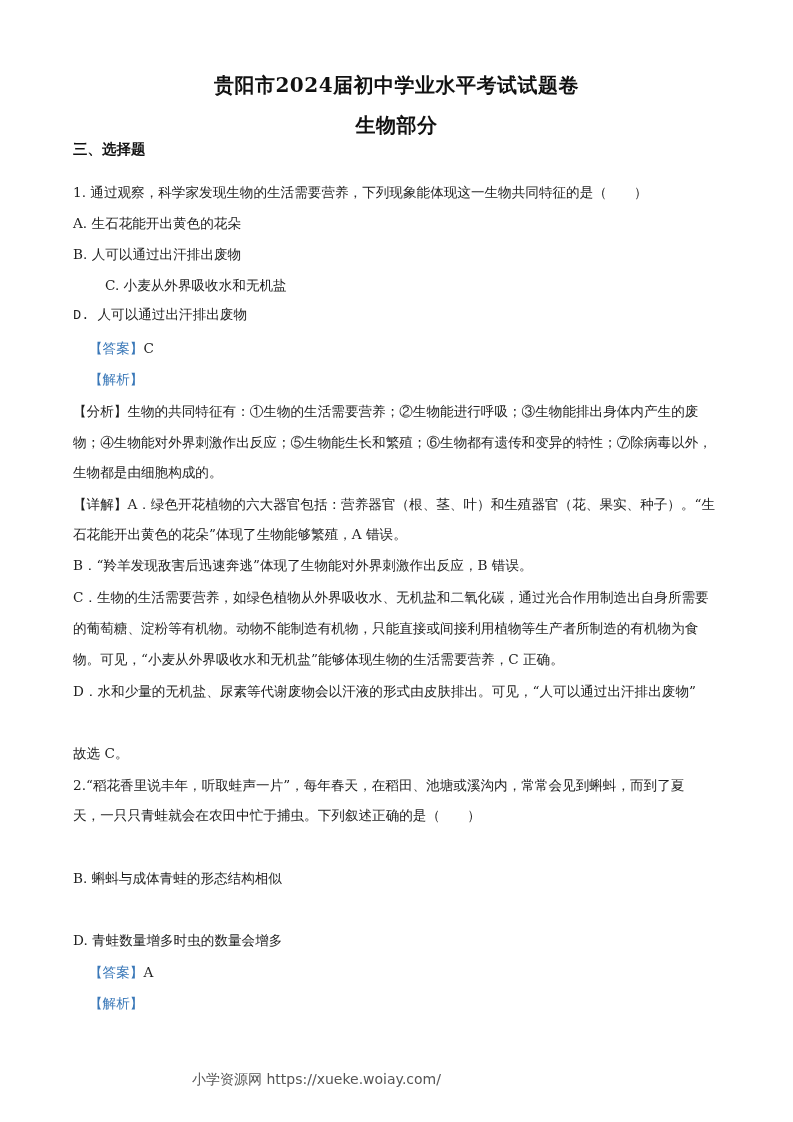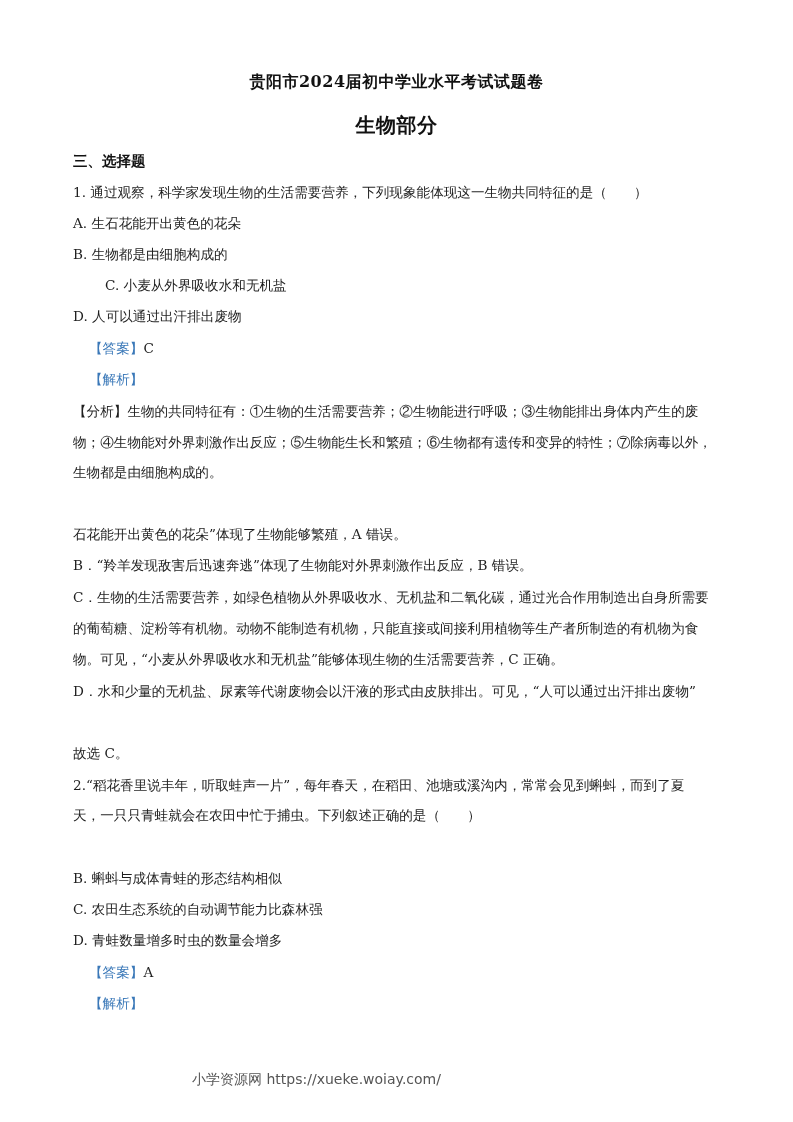--- a/index.html
+++ b/index.html
@@ -20,21 +20,21 @@
       left: 0; top: 0;
       width: 793px;
       height: 1122px;
     }
     .title {
       position: absolute;
       left: 0;
       width: 793px;
       text-align: center;
       font-weight: bold;
-      font-size: 16px;
+      font-size: 20px;
       color: #111;
       letter-spacing: 0.5px;
     }
     .title.main { top: 72px; }
     .title.sub { top: 112px; font-size: 20px; }
     .line {
       position: absolute;
       left: 73px;
       font-size: 13.6px;
       line-height: 18px;
@@ -65,53 +65,55 @@
     }
   </style>
 </head>
 <body>
 
 <div class="page">
 
   <div class="title main">贵阳市2024届初中学业水平考试试题卷</div>
   <div class="title sub">生物部分</div>
 
-  <div class="line section-head" style="top:152px; left:73px;">三、选择题</div>
+  <div class="line section-head" style="top:140px; left:73px;">三、选择题</div>
 
   <div class="line" style="top:183px;">1. 通过观察，科学家发现生物的生活需要营养，下列现象能体现这一生物共同特征的是（　　）</div>
   <div class="line" style="top:214px;">A. 生石花能开出黄色的花朵</div>
-  <div class="line" style="top:245px;">B. 生物都是由细胞构成的</div>
+  <div class="line" style="top:245px;">B. 人可以通过出汗排出废物</div>
   <div class="line" style="top:276px;margin-left:32px;">C. 小麦从外界吸收水和无机盐</div>
-  <div class="line" style="top:307px;">D. 人可以通过出汗排出废物</div>
+  <div class="line" style="top:307px;font-family:Liberation Mono, monospace;">D. 人可以通过出汗排出废物</div>
 
   <div class="line" style="top:339px;">
     <span class="tag">【答案】</span><span>C</span>
   </div>
   <div class="line" style="top:370px;">
     <span class="tag">【解析】</span>
   </div>
 
   <div class="line" style="top:402px;">
     <span class="tag-dark">【分析】</span><span>生物的共同特征有：①生物的生活需要营养；②生物能进行呼吸；③生物能排出身体内产生的废</span>
   </div>
   <div class="line" style="top:433px;">物；④生物能对外界刺激作出反应；⑤生物能生长和繁殖；⑥生物都有遗传和变异的特性；⑦除病毒以外，</div>
   <div class="line" style="top:463px;">生物都是由细胞构成的。</div>
 
+  <div class="line" style="top:495px;">
+    <span class="tag-dark">【详解】</span><span>A．绿色开花植物的六大器官包括：营养器官（根、茎、叶）和生殖器官（花、果实、种子）。“生</span>
+  </div>
   <div class="line" style="top:525px;">石花能开出黄色的花朵”体现了生物能够繁殖，A 错误。</div>
   <div class="line" style="top:556px;">B．“羚羊发现敌害后迅速奔逃”体现了生物能对外界刺激作出反应，B 错误。</div>
   <div class="line" style="top:588px;">C．生物的生活需要营养，如绿色植物从外界吸收水、无机盐和二氧化碳，通过光合作用制造出自身所需要</div>
   <div class="line" style="top:619px;">的葡萄糖、淀粉等有机物。动物不能制造有机物，只能直接或间接利用植物等生产者所制造的有机物为食</div>
   <div class="line" style="top:650px;">物。可见，“小麦从外界吸收水和无机盐”能够体现生物的生活需要营养，C 正确。</div>
   <div class="line" style="top:682px;">D．水和少量的无机盐、尿素等代谢废物会以汗液的形式由皮肤排出。可见，“人可以通过出汗排出废物”</div>
   <div class="line" style="top:744px;">故选 C。</div>
 
   <div class="line" style="top:776px;">2.“稻花香里说丰年，听取蛙声一片”，每年春天，在稻田、池塘或溪沟内，常常会见到蝌蚪，而到了夏</div>
   <div class="line" style="top:806px;">天，一只只青蛙就会在农田中忙于捕虫。下列叙述正确的是（　　）</div>
   <div class="line" style="top:869px;">B. 蝌蚪与成体青蛙的形态结构相似</div>
-  <div class="line" style="top:900px;">C. 农田生态系统的自动调节能力比森林强</div>
   <div class="line" style="top:931px;">D. 青蛙数量增多时虫的数量会增多</div>
   <div class="line" style="top:963px;">
     <span class="tag">【答案】</span><span>A</span>
   </div>
   <div class="line" style="top:994px;">
     <span class="tag">【解析】</span>
   </div>
 
   <div class="footer">小学资源网 https://xueke.woiay.com/</div>
 </div>

